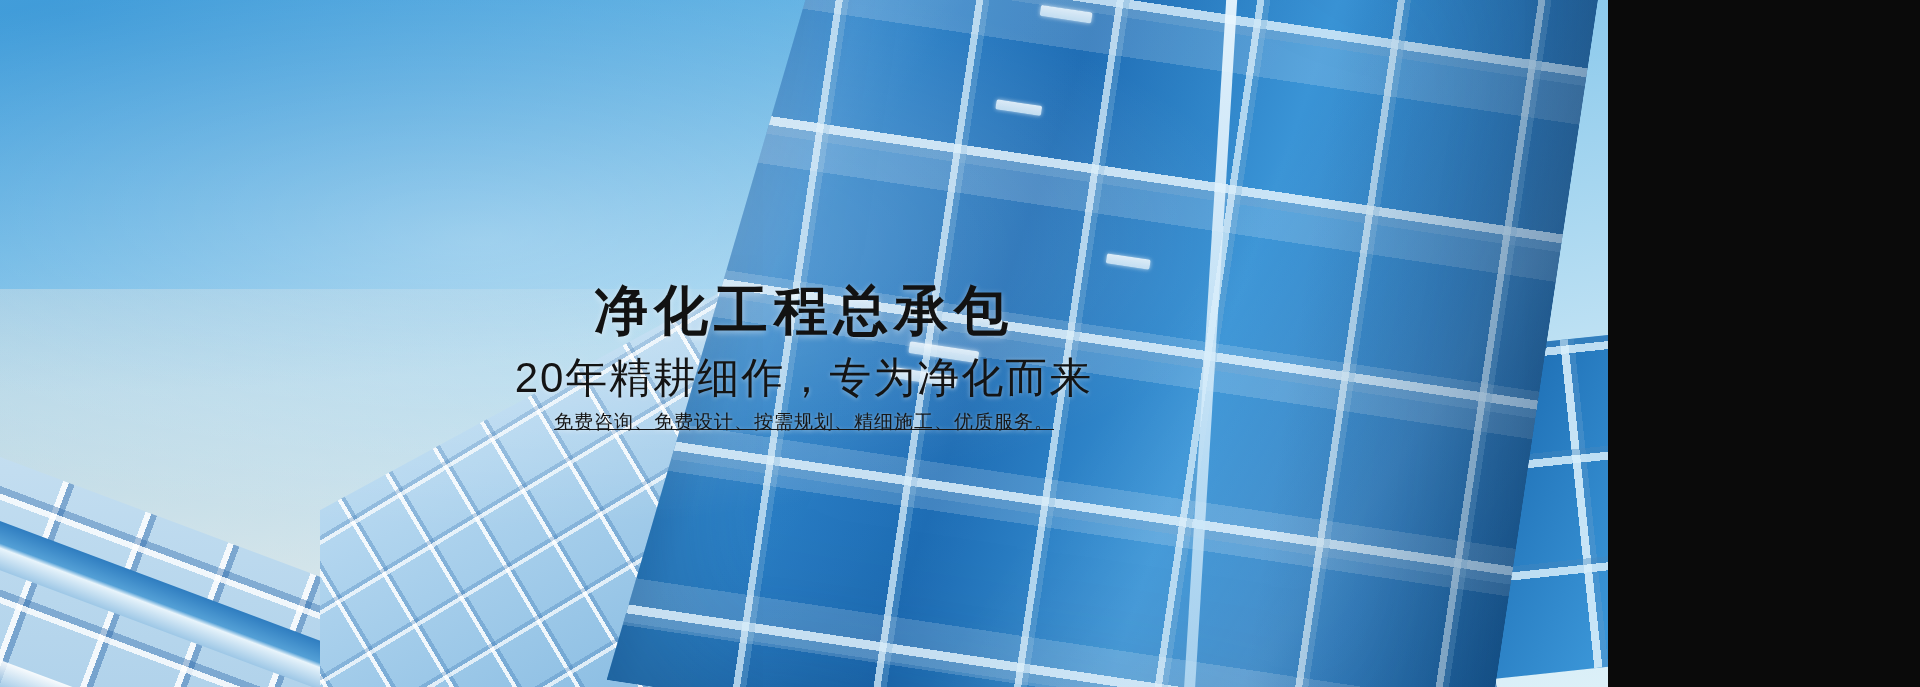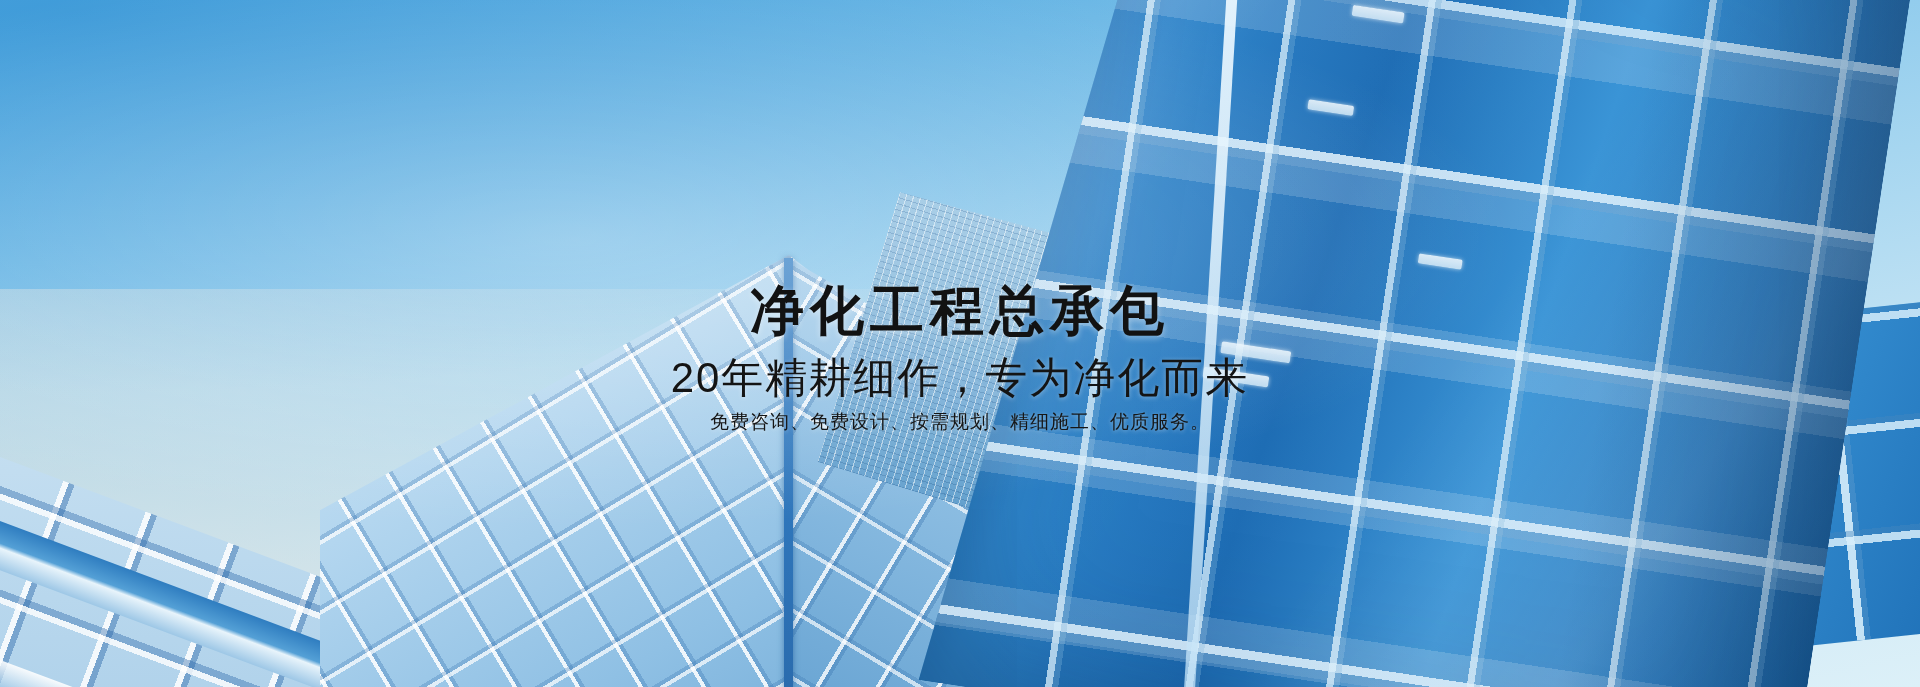--- a/index.html
+++ b/index.html
@@ -1,21 +1,21 @@
 <!DOCTYPE html>
 <html><head>
 <meta charset="utf-8">
 <title>Hero Banner</title>
 <style>
   html,body{margin:0;padding:0;background:#0a0a0a;}
   *{box-sizing:border-box;}
 
   .banner{
     position:relative;
-    width:1920px;
+    width:1608px;
     height:687px;
     overflow:hidden;
     font-family:"Liberation Sans","DejaVu Sans",sans-serif;
   }
 
   
   .sky{
     position:absolute; inset:0;
     background:
       radial-gradient(120% 95% at 4% 2%, rgba(62,154,216,0.95) 0%, rgba(62,154,216,0.0) 58%),
@@ -271,20 +271,21 @@
     text-shadow:0 1px 5px rgba(255,255,255,0.40);
   }
   .tagline{
     margin:10px 0 0 0;
     font-size:19px;
     line-height:1.2;
     font-weight:400;
     letter-spacing:1px;
     color:#161616;
     text-shadow:0 1px 4px rgba(255,255,255,0.45);
+    text-decoration:underline;
   }
 
   
   .haze{
     position:absolute; left:0; bottom:0; width:100%; height:100%;
     background:radial-gradient(70% 60% at 30% 35%, rgba(255,255,255,0.30) 0%, rgba(255,255,255,0) 70%);
     pointer-events:none; z-index:30;
   }
 </style>
 </head>

